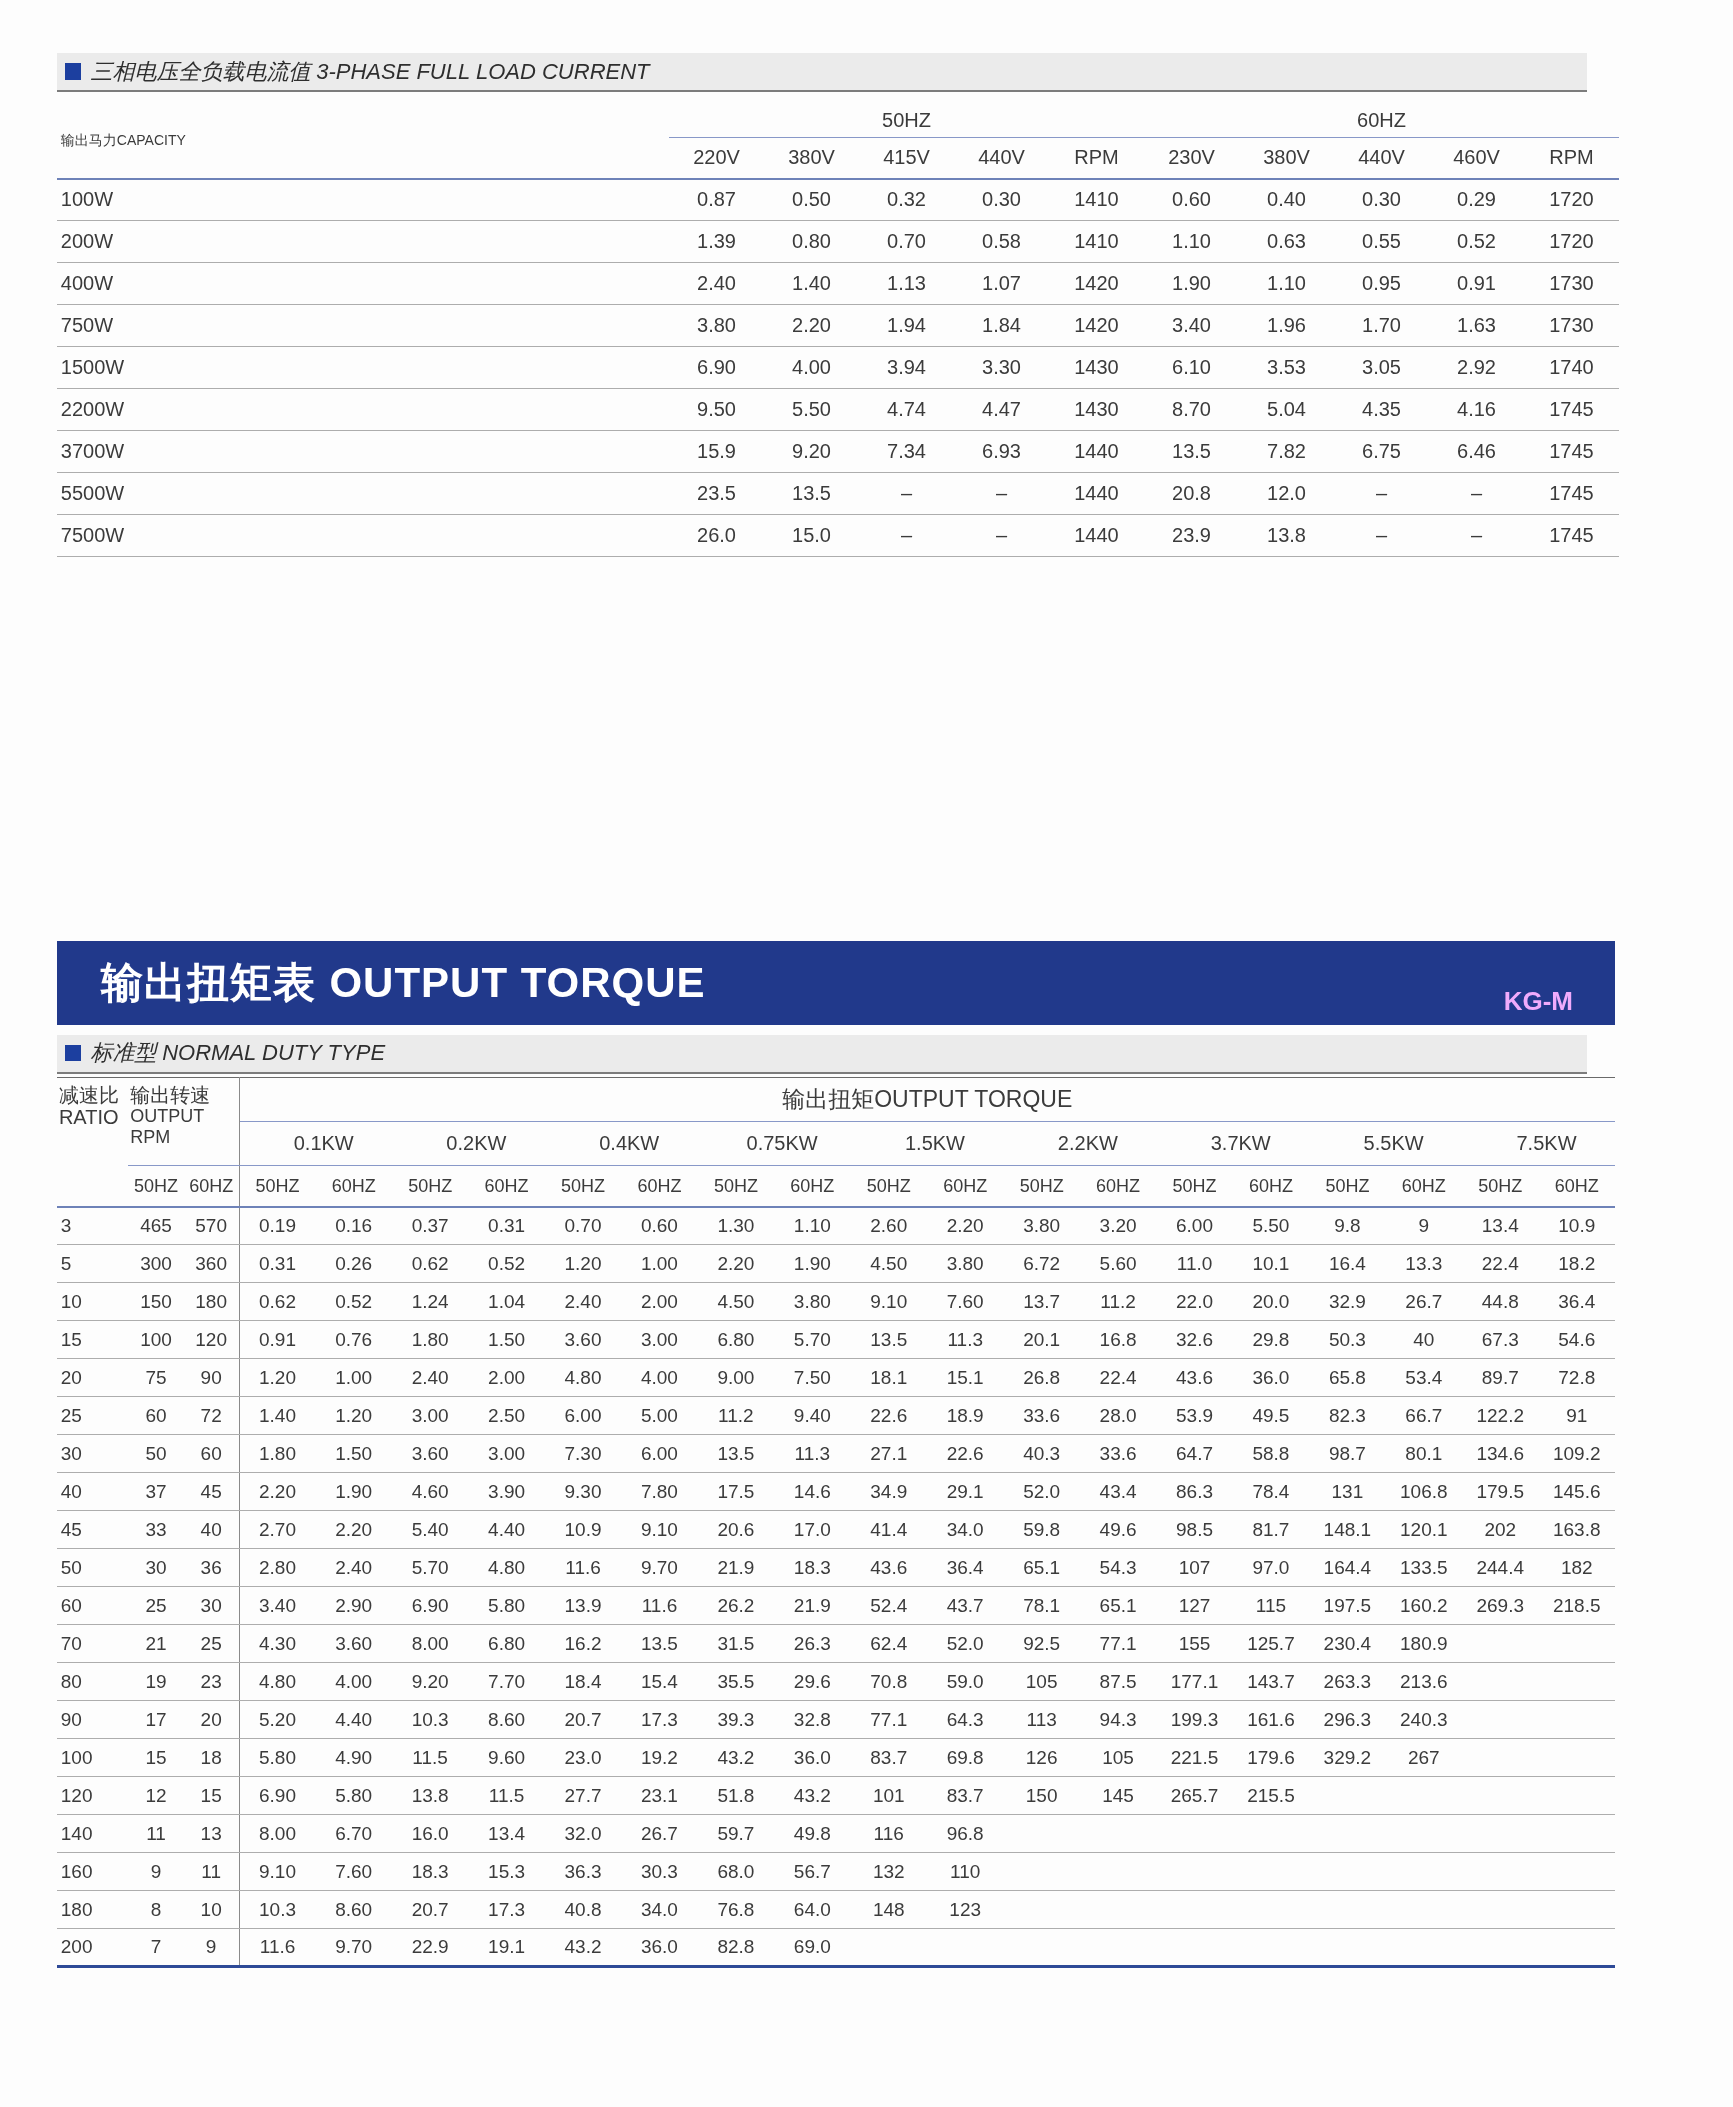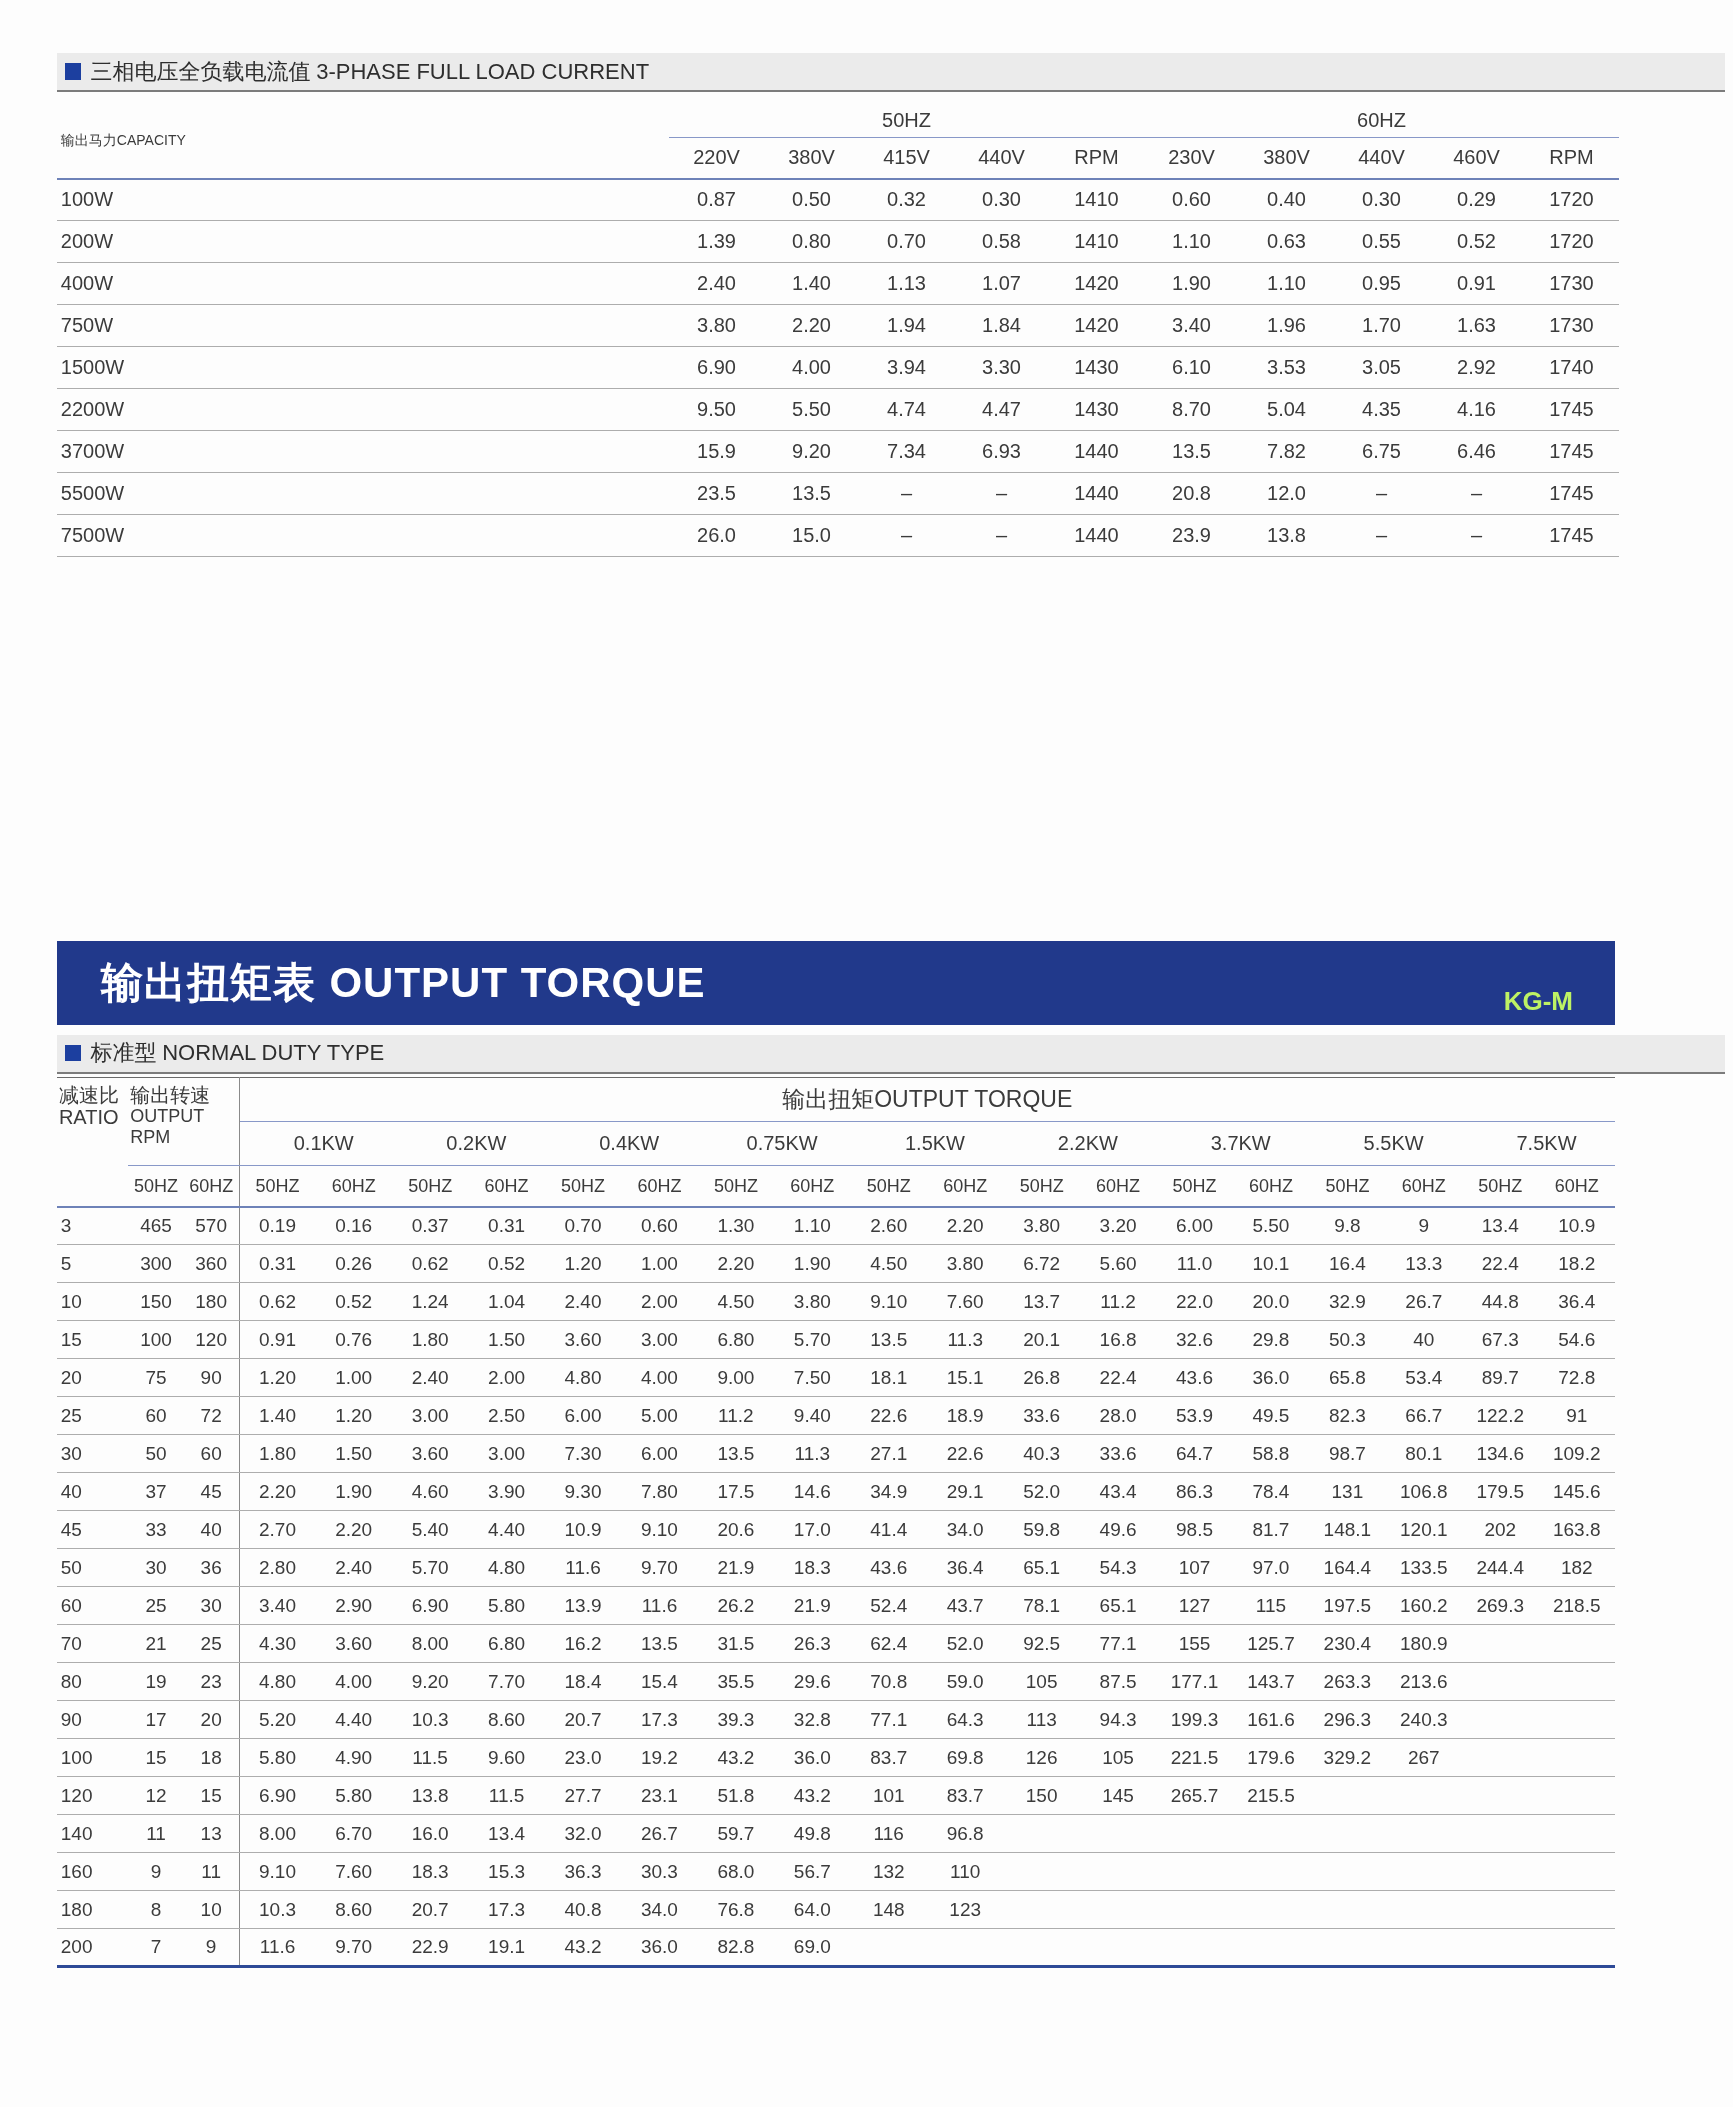--- a/index.html
+++ b/index.html
@@ -6,23 +6,23 @@
   html,body { background:#ffffff; }
   body {
     width:1734px; height:2108px;
     font-family:"Liberation Sans","DejaVu Sans",sans-serif;
     color:#3b3b3b;
   }
   .page { position:relative; width:1734px; height:2108px; background:#fdfdfd; overflow:hidden; }
 
   
   .section-strip {
-    margin-left:57px; width:1668px; height:39px;
+    margin-left:57px; width:1530px; height:39px;
     background:#ebebeb; border-bottom:2.9px solid #7c7c7c;
-    display:flex; align-items:center; gap:9.6px; padding:0 7.6px;
+    display:flex; align-items:center; gap:9.6px; padding:0 7.6px;font-style:italic;
   }
   .strip1 { margin-top:53px; }
   .strip2 { margin-top:9.6px; }
   .bullet { width:16.3px; height:16.3px; flex:0 0 16.3px; background:#1c3f9f; display:inline-block; }
   .strip-text { font-size:22px; color:#2e2e2e; white-space:nowrap; }
   .strip-text .en { margin-left:5.7px; }
 
   
   table { border-collapse:collapse; table-layout:fixed; margin-left:57px; width:1558px; }
   th, td { font-weight:normal; text-align:center; overflow:hidden; white-space:nowrap; }
@@ -38,21 +38,21 @@
 
   
   .banner {
     margin-left:57px; margin-top:384px; width:1558px; height:84px;
     background:#21398b;
     display:flex; align-items:center; justify-content:space-between;
     padding:0 42px 0 44px;
   }
   .banner-title { color:#ffffff; font-size:42px; font-weight:bold; letter-spacing:1px; }
   .banner-title .en { margin-left:13.4px; }
-  .banner-unit { color:#bef264; font-size:26px; font-weight:bold; align-self:flex-end; padding-bottom:7.6px; }
+  .banner-unit { color:#f0abfc; font-size:26px; font-weight:bold; align-self:flex-end; padding-bottom:7.6px; }
 
   
   .t2 { margin-top:3.8px; border-top:1.9px solid #6a6a6a; }
   .t2 th, .t2 td { font-size:19px; }
   .t2 .ratio-h { text-align:left; vertical-align:top; padding:5.7px 0 0 1.9px; font-size:20px; border-bottom:2.9px solid #6e82b8; }
   .t2 .ratio-h span, .t2 .rpm-h span { display:block; line-height:1.12; }
   .t2 .rpm-h { text-align:left; vertical-align:top; padding:5.7px 0 0 1.9px; font-size:20px; border-bottom:1.9px solid #8898c8; }
   .t2 .rpm-h .en2 { font-size:18px; }
   .t2 .tq-h { height:44px; border-bottom:1.9px solid #8898c8; font-size:23px; }
   .t2 .kw  { height:44px; border-bottom:1.9px solid #8898c8; font-size:20px;padding-left:16px; }

